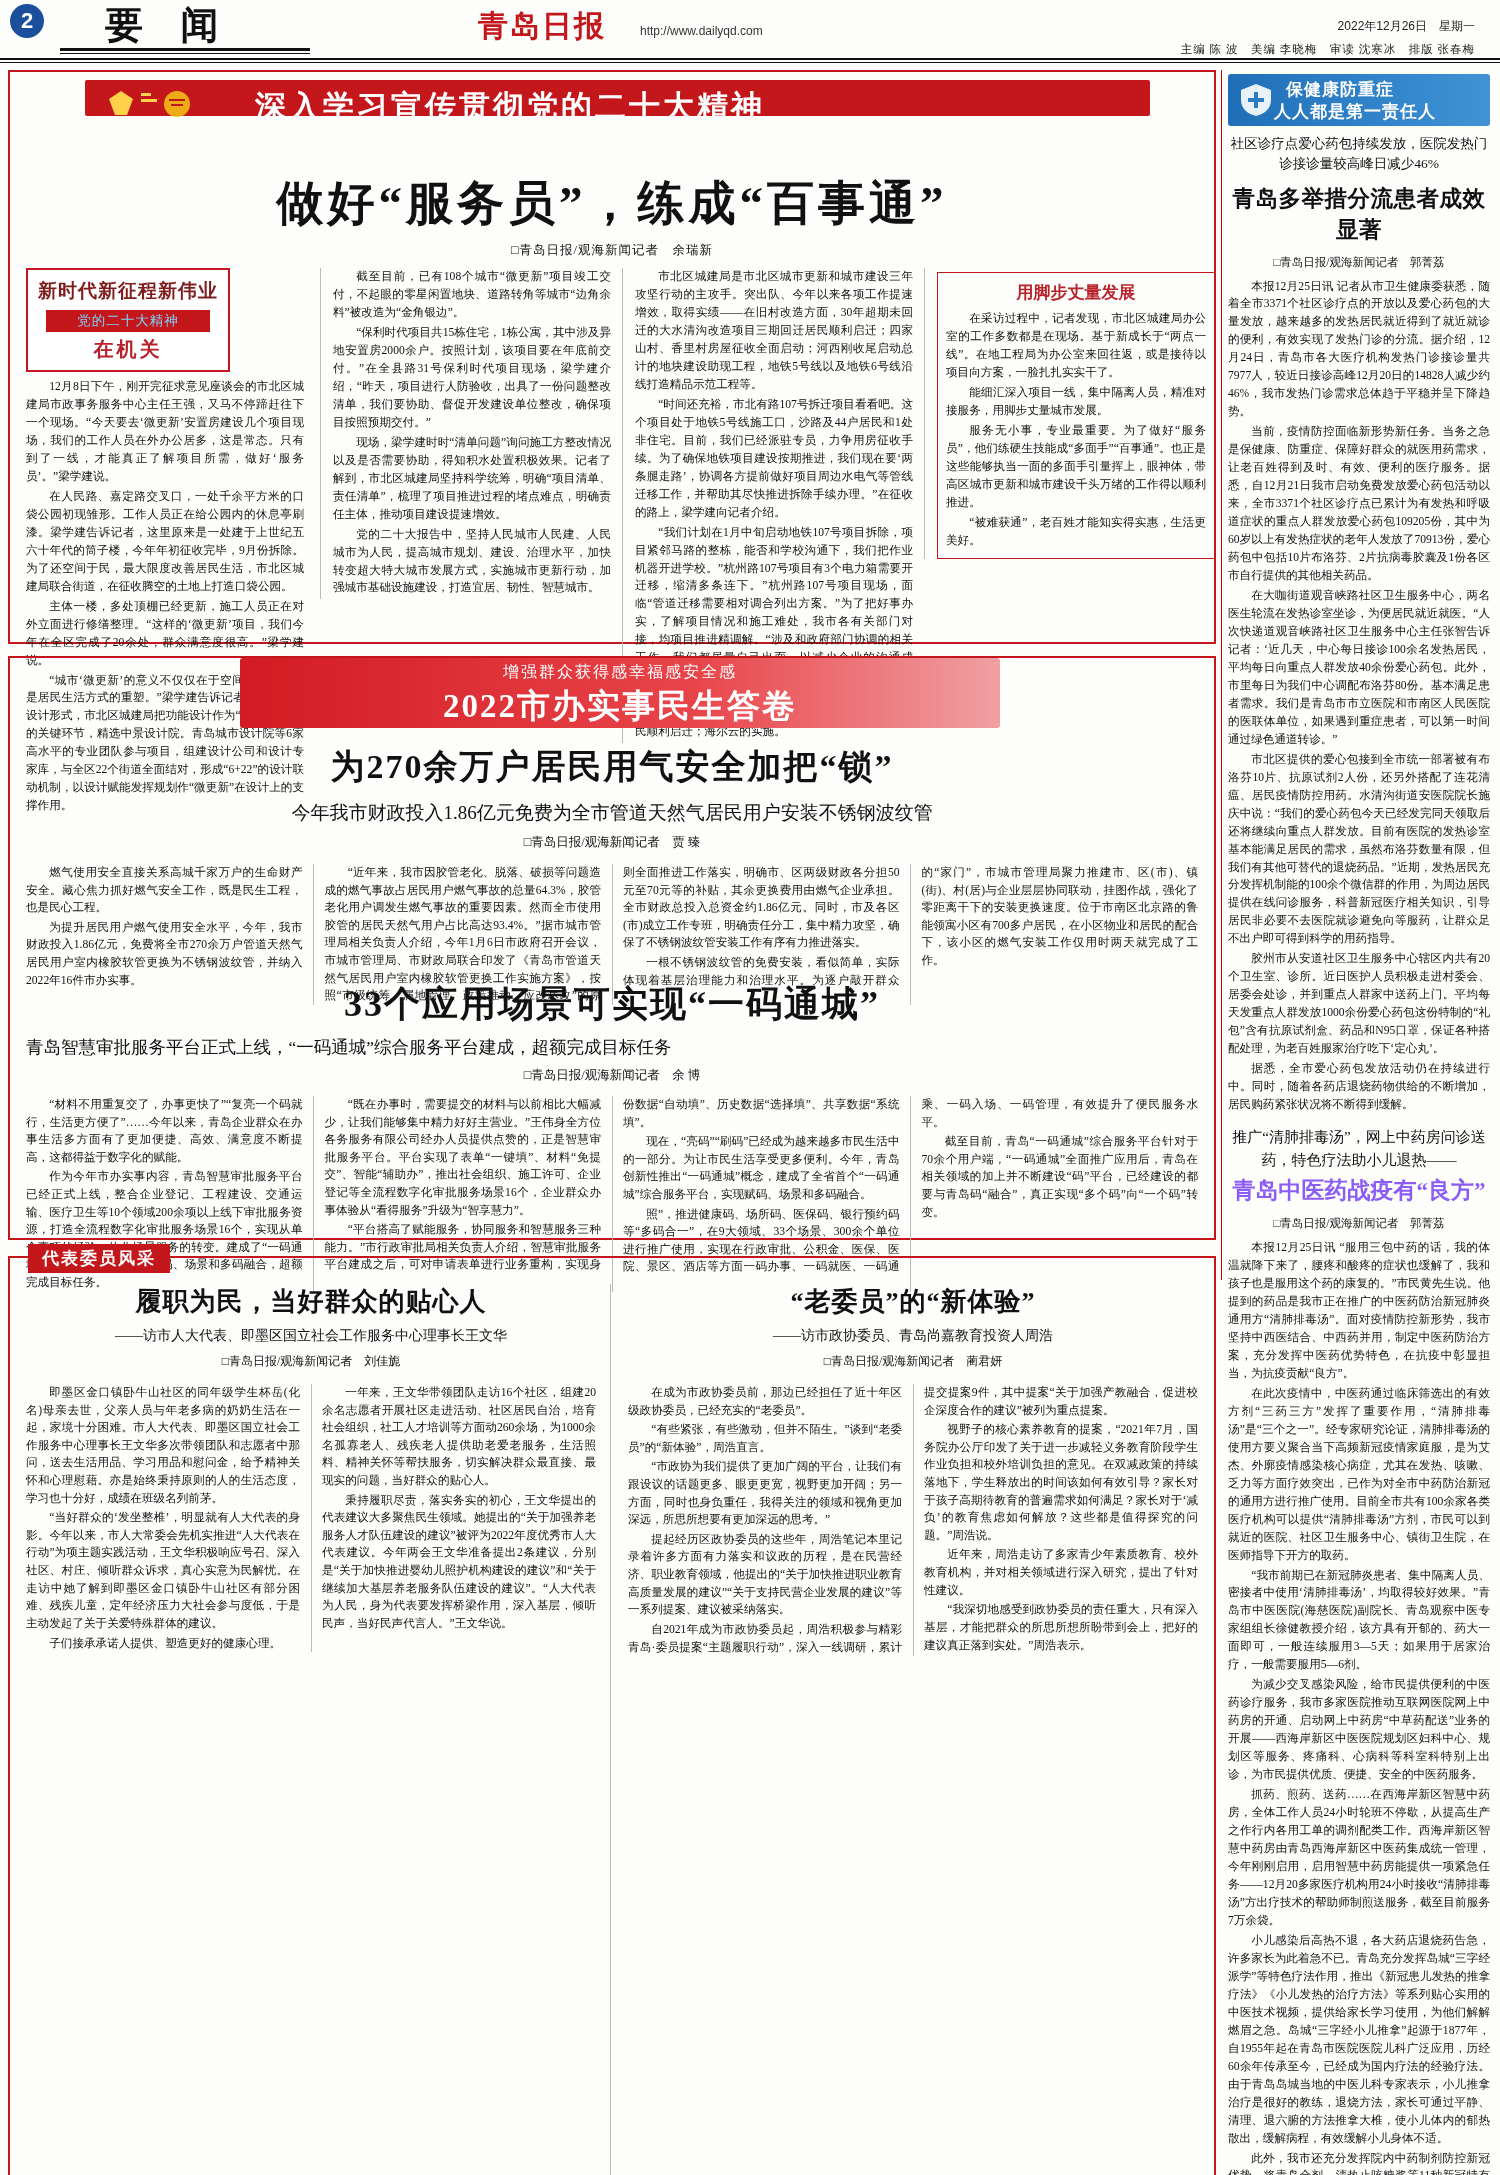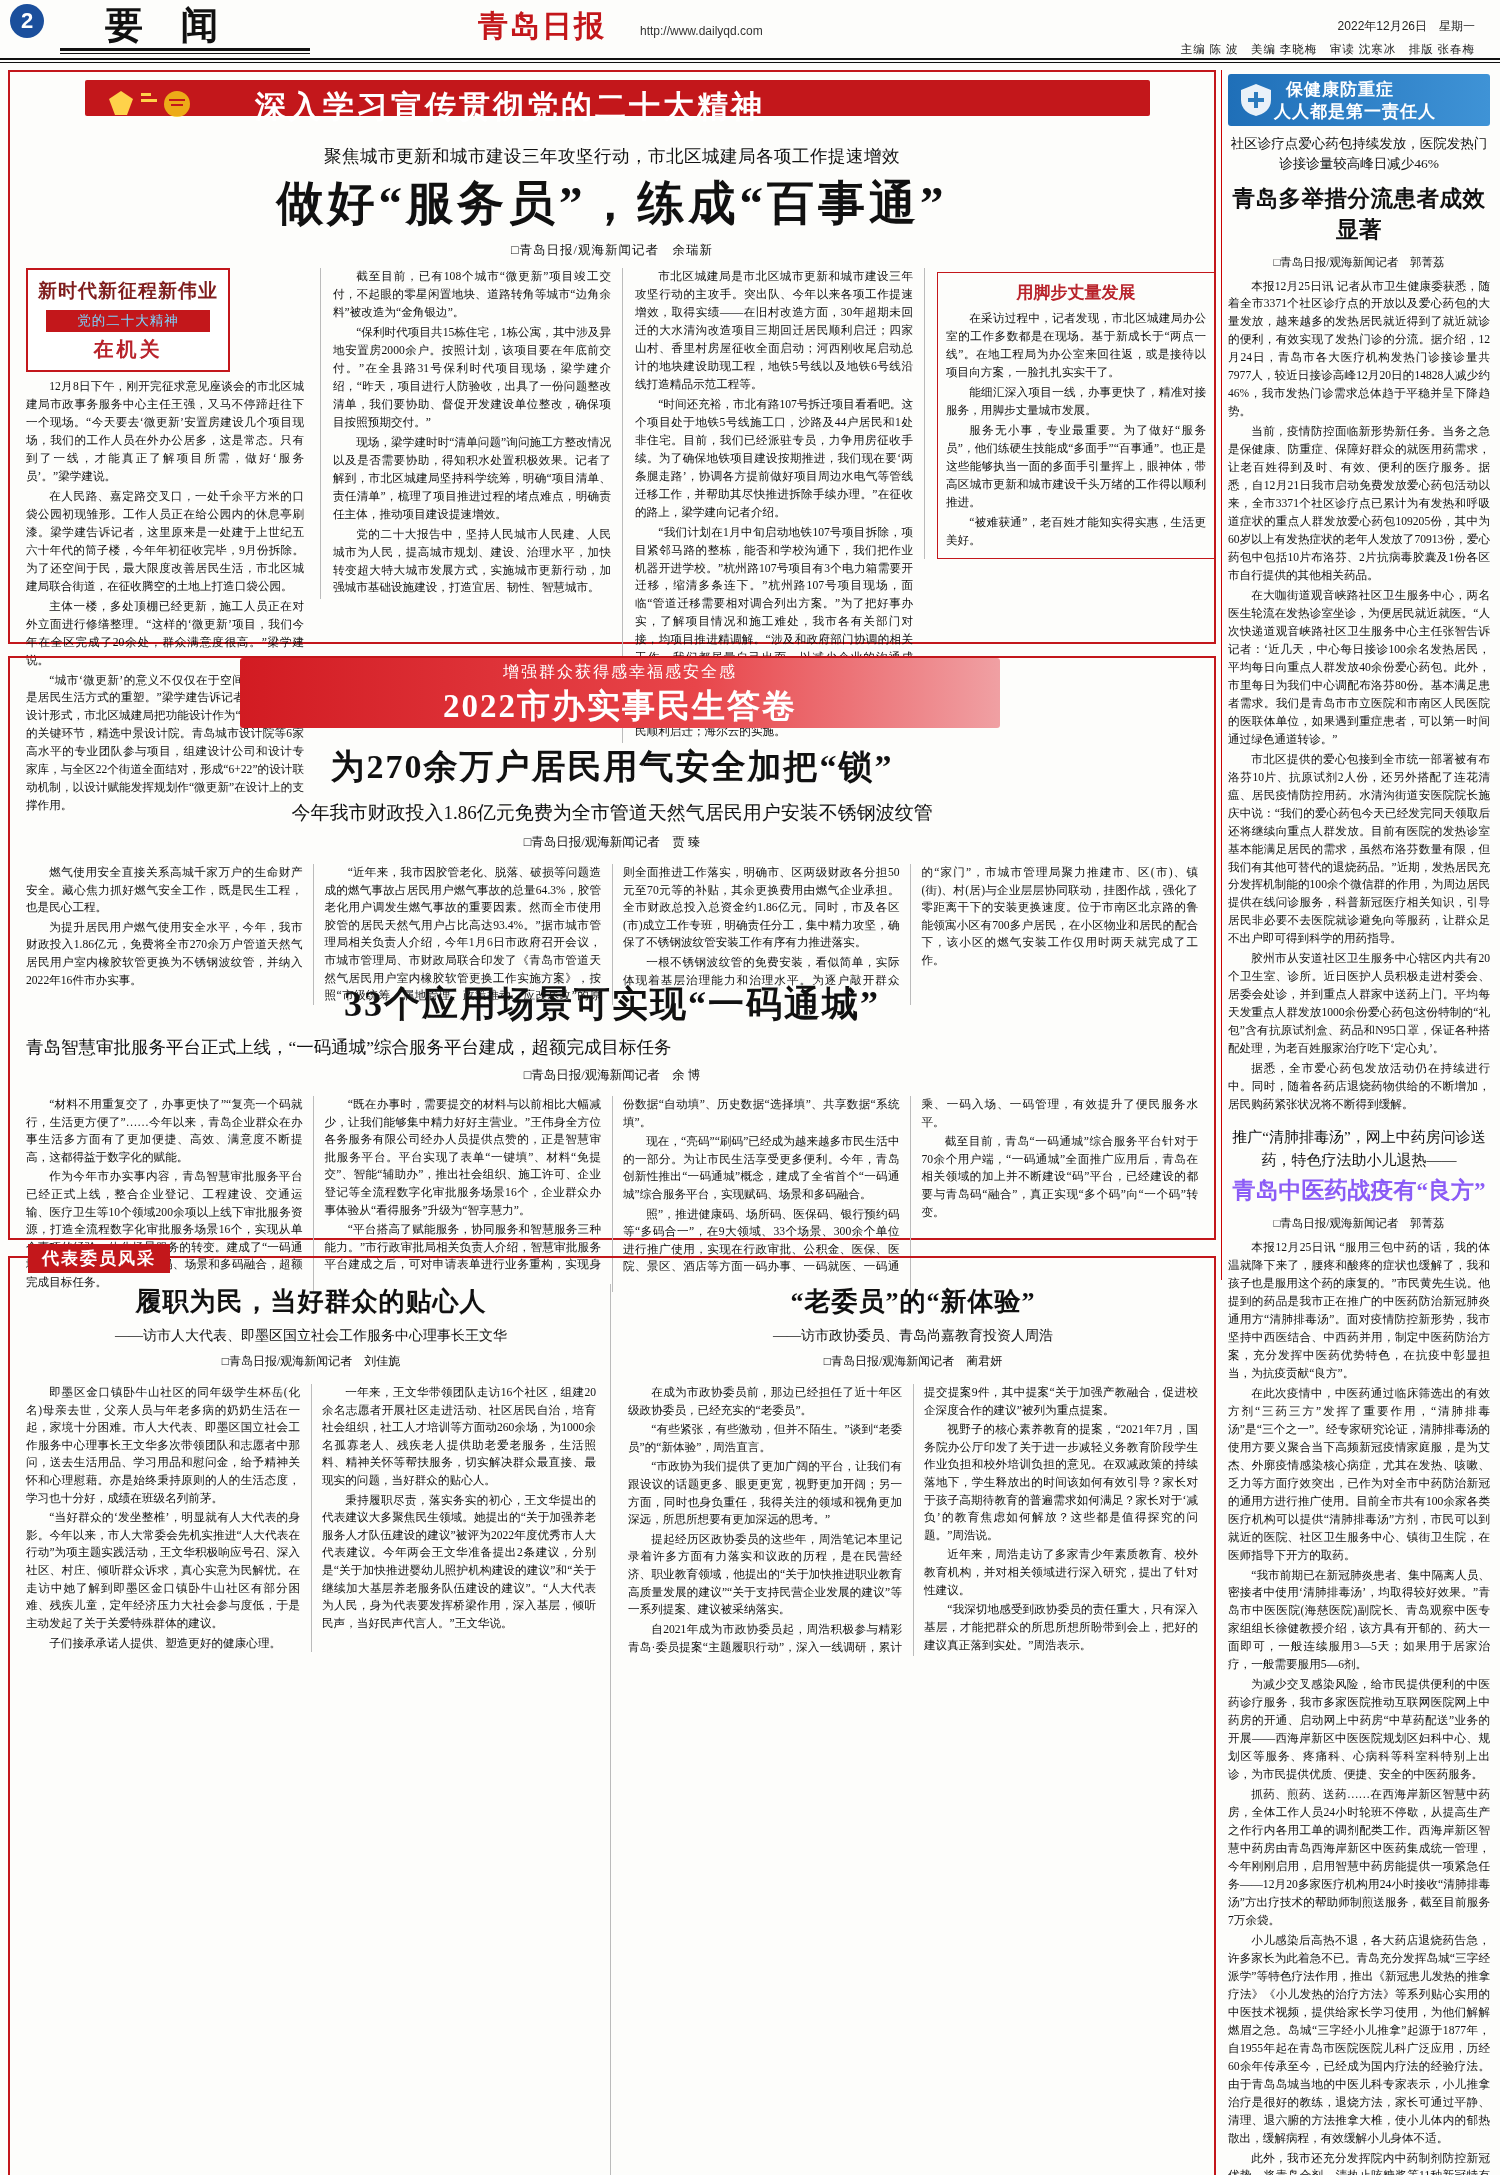--- a/index.html
+++ b/index.html
@@ -113,21 +113,20 @@
       <div class="banner1">
         <svg class="emblem" viewBox="0 0 120 38">
           <path d="M14 6 L26 14 L20 30 L8 30 L2 14 Z" fill="#ffd24a"></path>
           <path d="M34 8 l10 0 0 3 -10 0 z M34 14 l16 0 0 3 -16 0 z" fill="#ffd24a"></path>
           <circle cx="70" cy="19" r="13" fill="#f5c518" opacity=".85"></circle>
           <path d="M62 14 h16 v2 h-16z M64 19 h12 v2 h-12z" fill="#c3171b"></path>
         </svg>
         <div class="txt">深入学习宣传贯彻党的二十大精神</div>
       </div>
 
-      <div class="hl-kicker">聚焦城市更新和城市建设三年攻坚行动，市北区城建局各项工作提速增效</div>
       <div class="hl-main">做好“服务员”，练成“百事通”</div>
       <div class="byline">□青岛日报/观海新闻记者　余瑞新</div>
 
       <div class="newera">
         <div class="l1">新时代新征程新伟业</div>
         <div class="l2">党的二十大精神</div>
         <div class="l3">在机关</div>
       </div>
 
       <div style="position:absolute;left:16px;top:306px;width:278px;">
@@ -155,21 +154,21 @@
         </div>
       </div>
       <div style="position:absolute;left:914px;top:196px;width:278px;border-left:1px solid #bbb;padding-left:12px;">
         <div class="c1">
           <p></p>
         </div>
         <div class="note-box">
           <div class="note-title">用脚步丈量发展</div>
           <div class="c1">
             <p>在采访过程中，记者发现，市北区城建局办公室的工作多数都是在现场。基于新成长于“两点一线”。在地工程局为办公室来回往返，或是接待以项目向方案，一脸扎扎实实干了。</p>
-            <p>能细汇深入项目一线，办事更快了，精准对接服务，用脚步丈量城市发展。</p>
+            <p>能细汇深入项目一线，集中隔离人员，精准对接服务，用脚步丈量城市发展。</p>
             <p>服务无小事，专业最重要。为了做好“服务员”，他们练硬生技能成“多面手”“百事通”。也正是这些能够执当一面的多面手引量挥上，眼神体，带高区城市更新和城市建设千头万绪的工作得以顺利推进。</p>
             <p>“被难获通”，老百姓才能知实得实惠，生活更美好。</p>
           </div>
         </div>
       </div>
     </div>
 
     <div class="redbox" style="left:0;top:586px;width:1204px;height:580px;">
       <div class="banner2">
         <div class="sub">增强群众获得感幸福感安全感</div>

